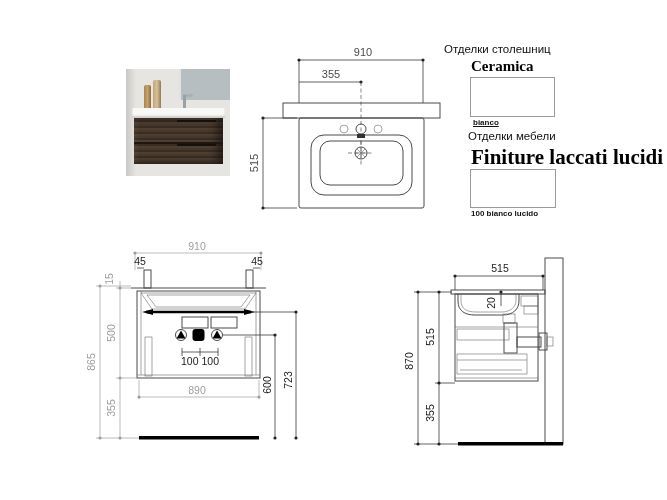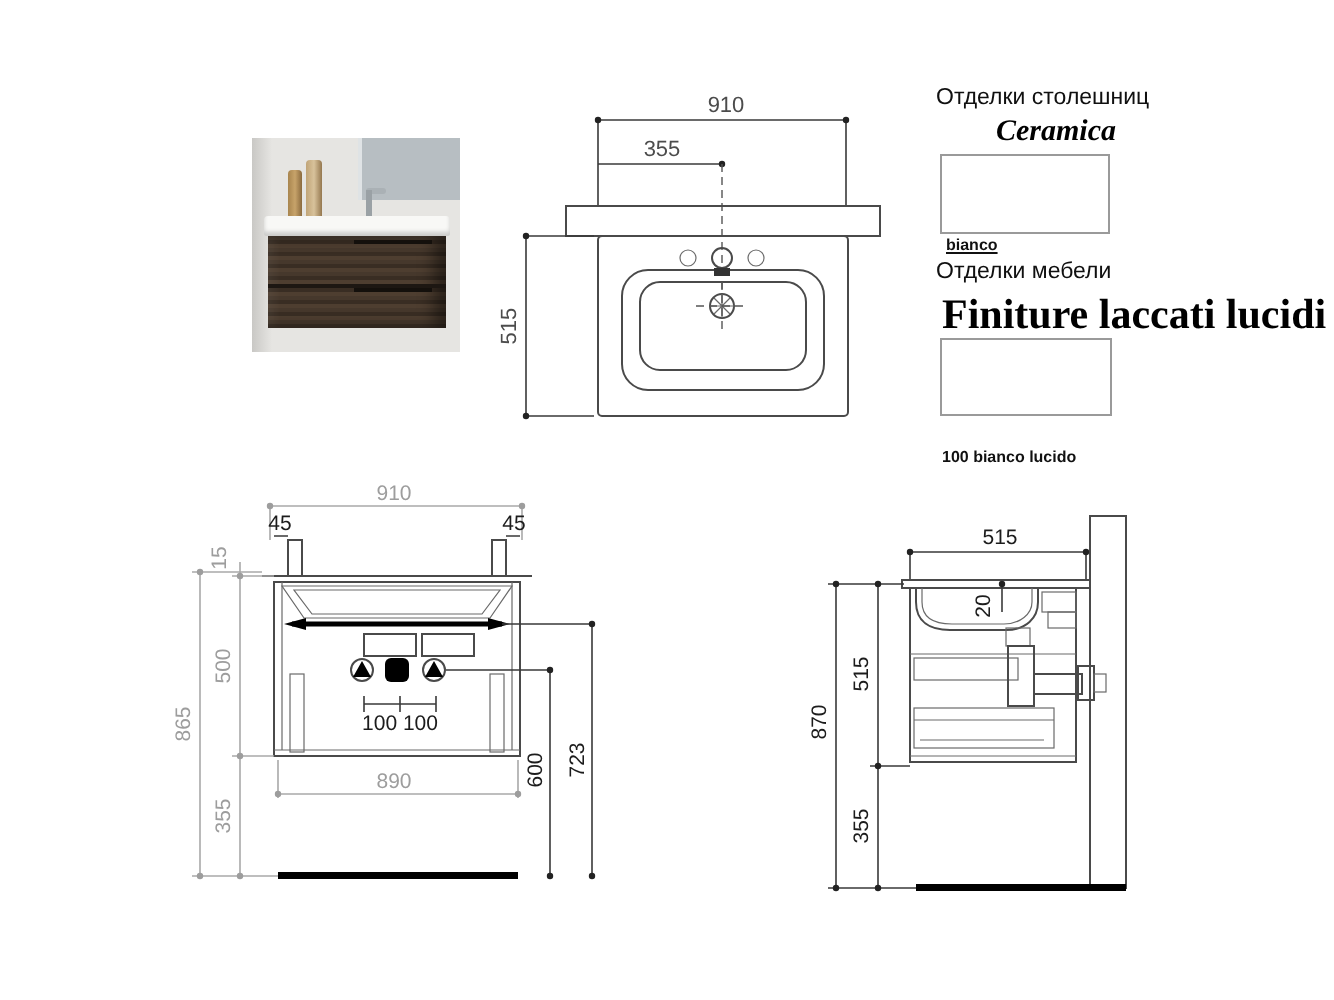--- a/index.html
+++ b/index.html
@@ -57,29 +57,29 @@
   <div class="abs faucet-spout"></div>
   <div class="abs faucet-stem"></div>
   <div class="abs basin-top"></div>
   <div class="abs cabinet">
     <div class="abs handle h1"></div>
     <div class="abs drawer-divider"></div>
     <div class="abs handle h2"></div>
   </div>
 </div>
 
-<div class="abs fin-heading" style="left:468px;top:43px;">Отделки столешниц</div>
-<div class="abs fin-name" style="left:498px;top:58px;font-size:15px;font-style:italic;">Ceramica</div>
+<div class="abs fin-heading" style="left:444px;top:43px;">Отделки столешниц</div>
+<div class="abs fin-name" style="left:471px;top:58px;font-size:15px;">Ceramica</div>
 <div class="abs swatch" style="left:470px;top:77px;width:83px;height:38px;"></div>
 <div class="abs swatch-label" style="left:473px;top:118px;text-decoration:underline;">bianco</div>
 
 <div class="abs fin-heading" style="left:468px;top:130px;">Отделки мебели</div>
 <div class="abs fin-name" style="left:471px;top:145px;font-size:21px;">Finiture laccati lucidi</div>
 <div class="abs swatch" style="left:470px;top:169px;width:84px;height:37px;"></div>
-<div class="abs swatch-label" style="left:471px;top:224px;">100 bianco lucido</div>
+<div class="abs swatch-label" style="left:471px;top:209px;">100 bianco lucido</div>
 
 <svg class="abs" style="left:0;top:0;" width="667" height="500" viewBox="0 0 667 500">
 
   <g>
     <path class="ext-d" d="M299,60 V103 M423,60 V103 M299,60 H423"></path>
     <circle class="dot-d" cx="299" cy="60" r="1.6"></circle>
       <circle class="dot-d" cx="423" cy="60" r="1.6"></circle>
     <text class="t-top" x="363" y="56" text-anchor="middle">910</text>
 
     <path class="ext-d" d="M299,82 H361"></path>

